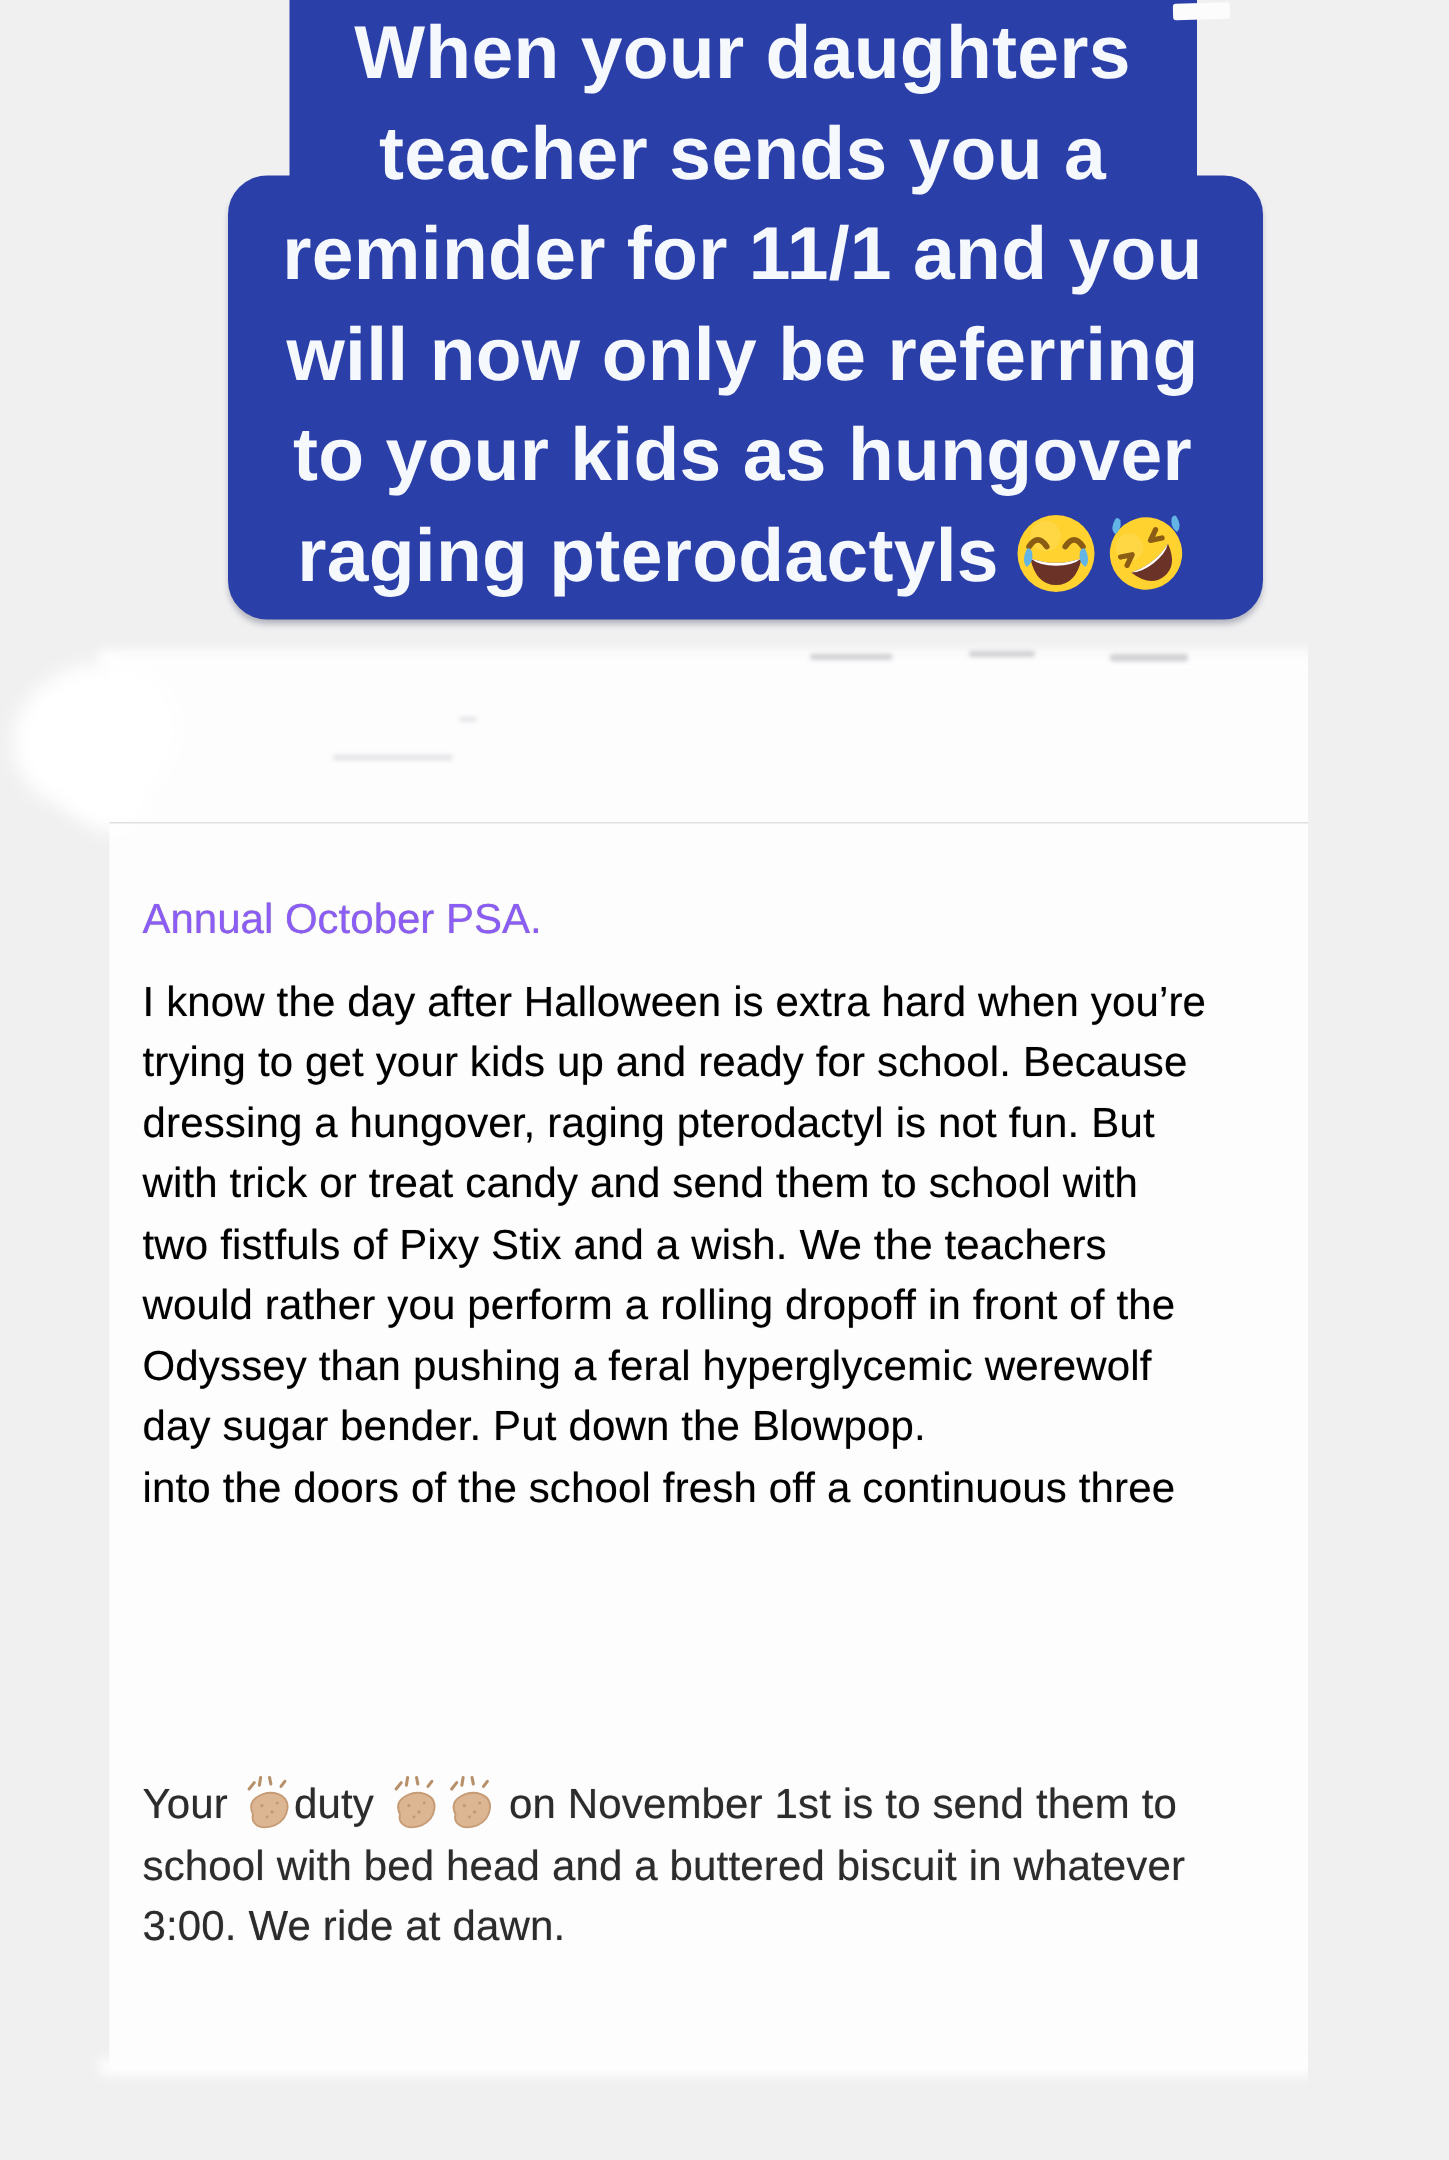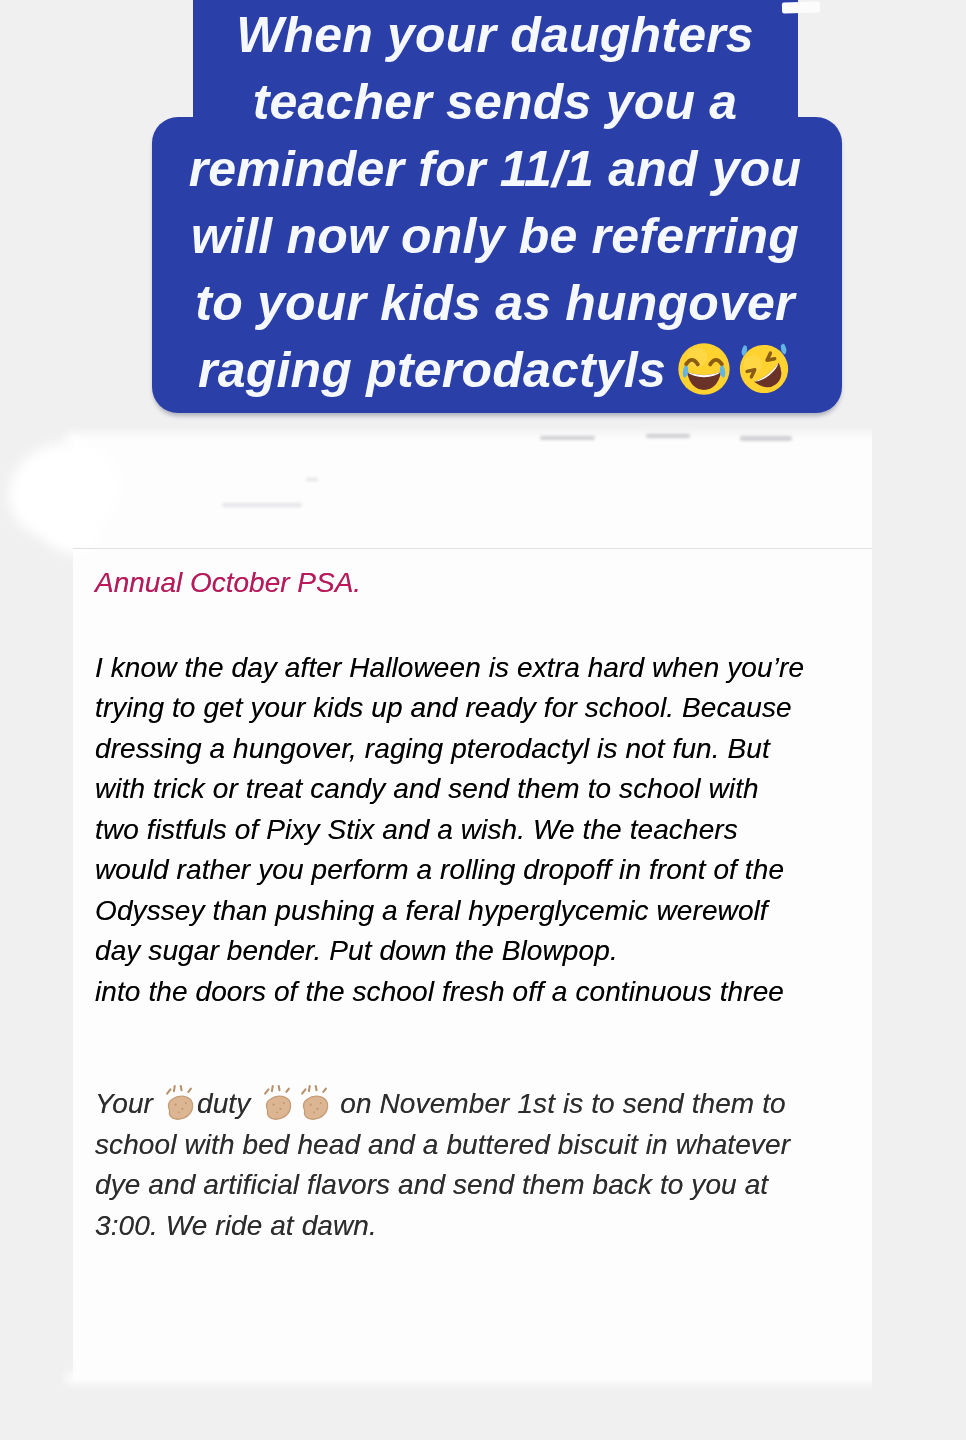--- a/index.html
+++ b/index.html
@@ -3,21 +3,21 @@
 <meta charset="utf-8">
 <style>
   html, body { margin: 0; padding: 0; }
   body {
     width: 966px; height: 1440px;
     background: #f0f0f1;
     font-family: "Liberation Sans", sans-serif;
     overflow: hidden;
     position: relative;
   }
-  #page { position: absolute; left: 0; top: 0; width: 872px; height: 1440px; overflow: hidden; font-style: italic; }
+  #page { position: absolute; left: 0; top: 0; width: 872px; height: 1440px; overflow: hidden; }
 
   
   .bubble-top {
     position: absolute; left: 193px; top: -30px; width: 605px; height: 174px;
     background: #2b3fa8; border-radius: 26px;
   }
   .bubble-bottom {
     position: absolute; left: 152px; top: 117px; width: 690px; height: 296px;
     background: #2b3fa8; border-radius: 26px;
     box-shadow: 0 4px 4px -1px rgba(100,105,125,0.45);
@@ -68,31 +68,31 @@
   .rem-4 { left: 222px; top: 503px; width: 80px; height: 4px; opacity: 0.55; }
   .rem-5 { left: 306px; top: 478px; width: 12px; height: 3px; opacity: 0.6; }
   .rem-6 { left: 888px; top: 485px; width: 15px; height: 3px; opacity: 0.6; }
 
   .card-divider {
     position: absolute; left: 73px; top: 548px; width: 833px; height: 1px;
     background: #e0e0e1;
   }
 
   .post-heading {
-    position: absolute; left: 95px; top: 563px; width: 790px;
-    font-size: 28px; line-height: 40px; color: #be185d;
+    position: absolute; left: 95px; top: 593px; width: 790px;
+    font-size: 28px; line-height: 40px; color: #8b5cf6;
     text-shadow: 0 0 0.6px rgba(44,44,44,0.55);
   }
   .post-body {
     position: absolute; left: 95px; top: 648px; width: 800px;
     font-size: 28px; color: #000000; letter-spacing: 0.1px;
     text-shadow: 0 0 0.6px rgba(44,44,44,0.55);
   }
   .post-footer {
-    position: absolute; left: 95px; top: 1084px; width: 800px;
+    position: absolute; left: 95px; top: 1183px; width: 800px;
     font-size: 28px; color: #2c2c2c; letter-spacing: 0.1px;
     text-shadow: 0 0 0.6px rgba(44,44,44,0.55);
   }
   .body-line { height: 40.45px; line-height: 40.45px; white-space: nowrap; }
   .footer-line { height: 40.5px; line-height: 40.5px; white-space: nowrap; }
   .emoji-clap { display: inline-block; width: 34px; height: 38px; vertical-align: -9px; overflow: visible; }
   .clap-a { margin: 0 1px 0 9px; }
   .clap-b { margin: 0 1px 0 10px; }
   .clap-c { margin: 0 9px 0 2px; }
 </style>
@@ -195,17 +195,16 @@
     <div class="footer-line">
       <span>Your</span><svg class="emoji-clap clap-a" viewBox="0 0 40 44">
           <use href="#sym-clap"></use>
         </svg><span>duty</span><svg class="emoji-clap clap-b" viewBox="0 0 40 44">
           <use href="#sym-clap"></use>
         </svg><svg class="emoji-clap clap-c" viewBox="0 0 40 44">
           <use href="#sym-clap"></use>
         </svg><span>on November 1st is to send them to</span>
     </div>
     <div class="footer-line">school with bed head and a buttered biscuit in whatever</div>
-    <div class="footer-line">dye and artificial flavors and send them back to you at</div>
     <div class="footer-line">3:00. We ride at dawn.</div>
   </div>
 
 </div>
 
 </body></html>

